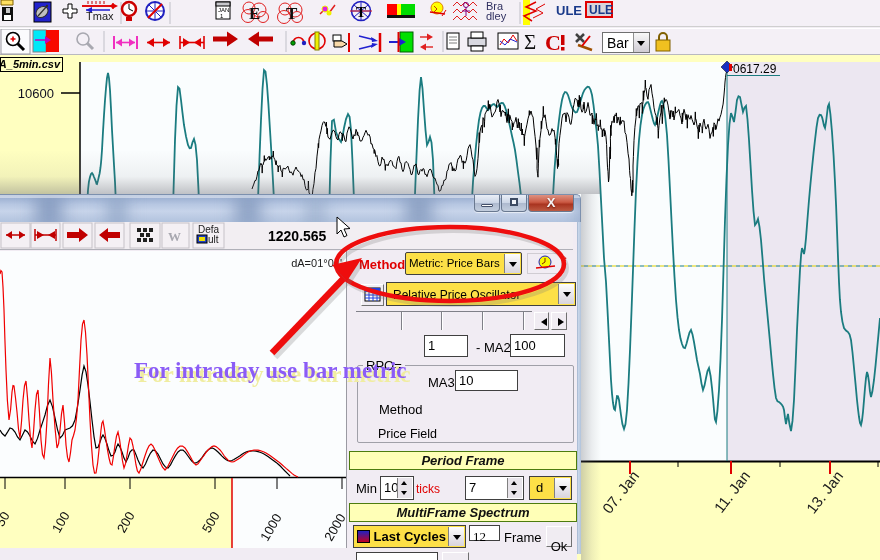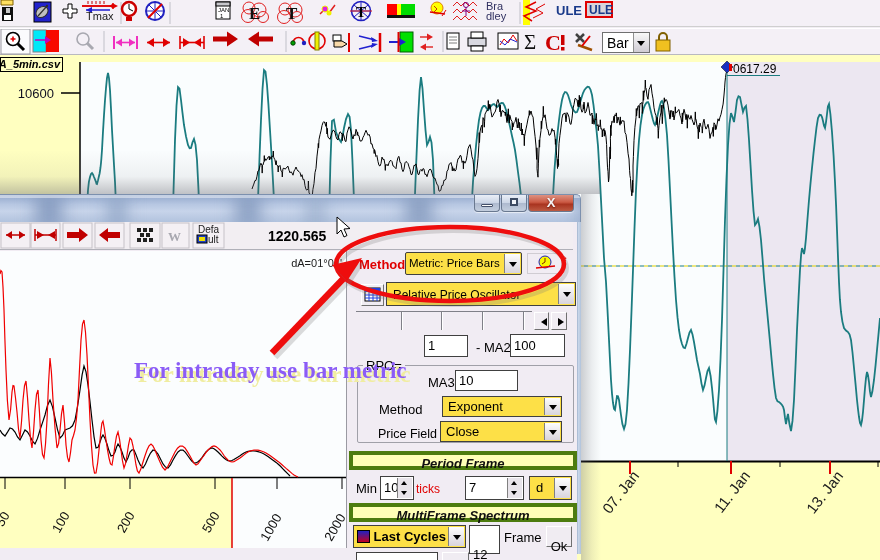--- a/index.html
+++ b/index.html
@@ -10,21 +10,21 @@
 #tb2{left:0;top:28px;width:880px;height:27px;background:#f4f0f6;border-top:1px solid #fff;border-bottom:1px solid #b9b9c0;}
 
 #chart{left:0;top:55px;width:880px;height:505px;}
 
 #dlgshadow{left:0;top:150px;width:620px;height:410px;pointer-events:none;}
 #dlg{left:-20px;top:194px;width:601px;height:380px;}
 #dlgtitle{left:0;top:0;width:601px;height:28px;background:linear-gradient(#93a8cc,#b7c7e2 35%,#c7d4ea 60%,#b2c3de);overflow:hidden;border-radius:5px 5px 0 0;border:1px solid #7c90ae;border-bottom:none;}
 #dlgbody{left:0px;top:28px;width:597px;height:352px;background:#f1ecf3;}
 #dlgright{left:597px;top:28px;width:4px;height:332px;background:linear-gradient(90deg,#9fb2cc,#c9d7ea 40%,#b0c2da);}
 .winbtn{position:absolute;top:1px;height:17px;border:1px solid #69788f;border-top:none;border-radius:0 0 4px 4px;box-shadow:0 1px 1px rgba(255,255,255,0.6);}
-.ybar{position:absolute;left:1px;width:228px;height:19px;background:#ffffb7;border:4px solid #4d7c0f;font-weight:bold;font-style:italic;font-size:13px;text-align:center;line-height:17px;color:#101010;}
+.ybar{position:absolute;left:1px;width:228px;height:19px;background:#ffffb7;border:1px solid #4d7c0f;font-weight:bold;font-style:italic;font-size:13px;text-align:center;line-height:17px;color:#101010;}
 .fld{position:absolute;background:#fff;border:1px solid #404040;font-size:13px;color:#000;padding-left:3px;}
 .lbl{position:absolute;font-size:13px;color:#000;}
 .combo{position:absolute;background:#fde047;border:1px solid #404040;font-size:13px;color:#000;}
 .cArr{position:absolute;right:1px;top:1px;bottom:1px;width:16px;background:linear-gradient(#fdfdfd,#d8d4dc);border-left:1px solid #808080;color:#000;text-align:center;}
 .cArr:after{content:"";position:absolute;left:4px;top:50%;margin-top:-2px;border:4px solid transparent;border-top:5px solid #000;}
 .spin{position:absolute;right:1px;top:1px;bottom:1px;width:15px;background:#e8e4ea;border-left:1px solid #808080;}
 .spin:before{content:"";position:absolute;left:3px;top:3px;border:3.5px solid transparent;border-top:none;border-bottom:4.5px solid #000;}
 .spin:after{content:"";position:absolute;left:3px;bottom:3px;border:3.5px solid transparent;border-bottom:none;border-top:4.5px solid #000;}
 .dbtn{position:absolute;background:#f0ecf2;border:1px solid #888;border-color:#fff #707070 #707070 #fff;}
 </style></head>
@@ -454,38 +454,36 @@
  <div class="lbl" style="left:128px;top:89px;">- MA2</div>
  <div class="fld" style="left:162px;top:83px;width:55px;height:23px;padding-top:3px;">100</div>
 
  <div class="abs" style="left:9px;top:114px;width:217px;height:78px;border:1px solid #a0a0a8;border-radius:2px;"></div>
  <div class="lbl" style="left:15px;top:107px;background:#f1ecf3;padding:0 3px;">RPO=</div>
 
  <div class="lbl" style="left:80px;top:124px;">MA3</div>
  <div class="fld" style="left:107px;top:119px;width:63px;height:21px;padding-top:2px;">10</div>
 
  <div class="lbl" style="left:31px;top:151px;">Method</div>
- <div class="combo" style="left:94px;top:145px;width:120px;height:21px;padding:2px 0 0 5px;">Exponent<span class="cArr"></span></div>
 
  <div class="lbl" style="left:30px;top:176px;font-size:12.5px;">Price Field</div>
- <div class="combo" style="left:92px;top:170px;width:122px;height:21px;padding:2px 0 0 5px;">Close<span class="cArr"></span></div>
 
  <div class="ybar" style="top:200px;">Period Frame</div>
 
  <div class="lbl" style="left:8px;top:230px;">Min</div>
  <div class="fld" style="left:32px;top:225px;width:34px;height:24px;padding-top:3px;">10<span class="spin"></span></div>
  <div class="lbl" style="left:68px;top:231px;color:#e00000;font-size:12px;">ticks</div>
  <div class="lbl" style="left:94px;top:230px;margin-left:32px;">Max</div>
  <div class="fld" style="left:117px;top:225px;width:59px;height:24px;padding-top:3px;">7<span class="spin"></span></div>
  <div class="combo" style="left:181px;top:225px;width:43px;height:24px;padding:3px 0 0 6px;">d<span class="cArr"></span></div>
 
  <div class="ybar" style="top:252px;">MultiFrame Spectrum</div>
 
  <div class="combo" style="left:5px;top:274px;width:113px;height:23px;padding:3px 0 0 3px;font-weight:bold;"><span style="display:inline-block;width:13px;height:13px;background:linear-gradient(#2020c0,#c00020);vertical-align:-2px;border:1px solid #000;"></span> Last Cycles<span class="cArr"></span></div>
- <div class="fld" style="left:121px;top:274px;width:31px;height:29px;padding-top:21px;">12</div>
+ <div class="fld" style="left:121px;top:274px;width:31px;height:16px;padding-top:3px;font-family:Liberation Serif, serif;">12</div>
  <div class="lbl" style="left:156px;top:279px;">Frame</div>
  <div class="dbtn" style="left:198px;top:275px;width:26px;height:21px;font-size:13px;text-align:center;padding-top:12px;">Ok</div>
 
  <div class="fld" style="left:8px;top:301px;width:82px;height:22px;"></div>
  <div class="dbtn" style="left:94px;top:301px;width:27px;height:22px;"></div>
 </div>
 </div>
 </div>
 
 <svg class="abs" style="left:0;top:0;width:880px;height:560px;pointer-events:none;" width="880" height="560">

